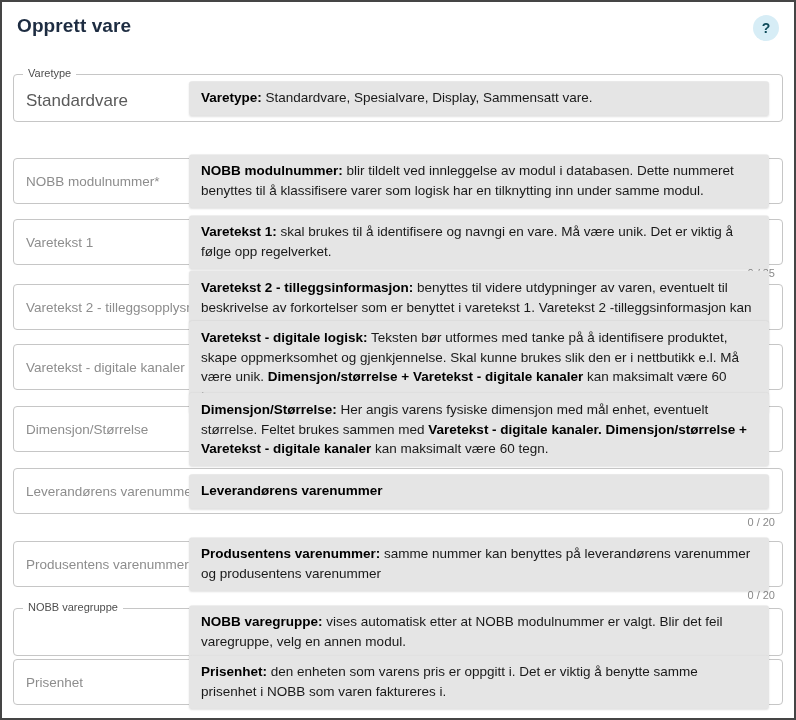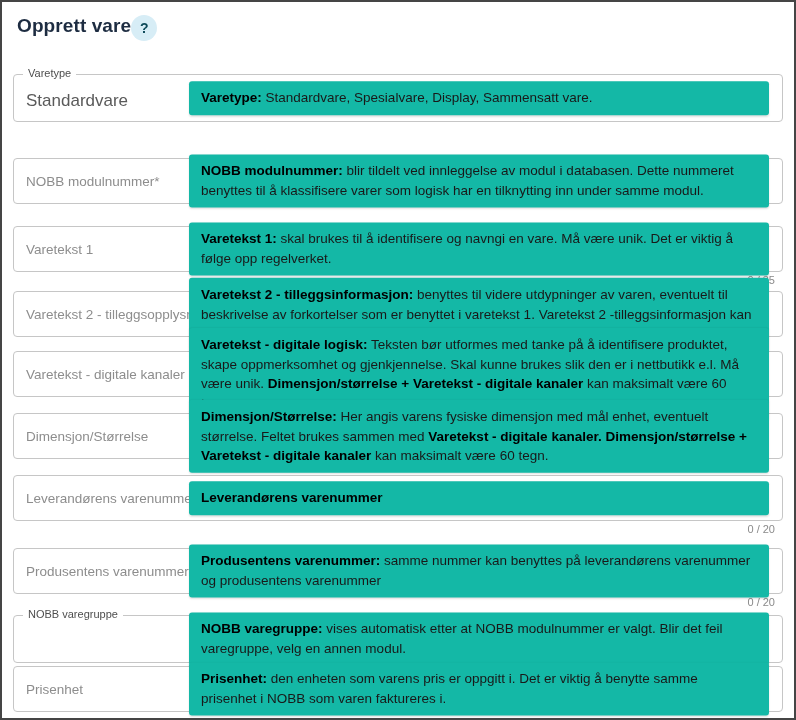--- a/index.html
+++ b/index.html
@@ -1,29 +1,29 @@
 <!DOCTYPE html>
 <html><head>
 <meta charset="utf-8">
 <style>
   html,body{margin:0;padding:0;background:#fff;}
   body{font-family:"Liberation Sans",sans-serif;}
   .page{width:796px;height:720px;border:2px solid #454545;box-sizing:border-box;background:#fff;overflow:hidden;position:relative;}
-  .header{display:flex;align-items:flex-start;padding:13px 15px 0 15px;height:48px;box-sizing:border-box;}
+  .header{display:flex;justify-content:space-between;align-items:flex-start;padding:13px 15px 0 15px;height:48px;box-sizing:border-box;}
   .title{font-size:19px;font-weight:700;color:#1d2c41;letter-spacing:.1px;}
   .help-btn{width:26px;height:26px;border-radius:50%;background:#d7edf6;color:#0d4a59;font-weight:700;font-size:14px;border:none;display:flex;align-items:center;justify-content:center;cursor:pointer;font-family:inherit;}
   .content{padding:0 11px;}
   .fw{position:relative;}
   .field{width:100%;height:46px;box-sizing:border-box;border:1px solid #c6c6c6;border-radius:4px;padding:0 12px;font-size:13.5px;font-family:inherit;color:#555;background:#fff;outline:none;display:block;}
   input.field::placeholder{color:#8d8d8d;opacity:1;}
   .fieldset{position:relative;height:48px;box-sizing:border-box;border:1px solid #c6c6c6;border-radius:4px;display:flex;align-items:center;padding:6px 12px 0 12px;background:#fff;}
   .fieldset.short{height:44px;padding-top:8px;}
   .legend{position:absolute;top:-8px;left:9px;background:#fff;padding:0 5px;font-size:11px;color:#4e4e4e;white-space:nowrap;}
   .value{font-size:17px;color:#5a5a5a;white-space:nowrap;}
-  .tooltip{position:absolute;left:176px;right:14px;top:50%;transform:translateY(-50%);background:#14b8a6;border-radius:3px;padding:7px 12px;font-size:13.5px;line-height:1.45;color:#191919;z-index:2;box-shadow:0 1px 2px rgba(0,0,0,.12);}
+  .tooltip{position:absolute;left:176px;right:14px;top:50%;transform:translateY(-50%);background:#e5e5e5;border-radius:3px;padding:7px 12px;font-size:13.5px;line-height:1.45;color:#191919;z-index:2;box-shadow:0 1px 2px rgba(0,0,0,.12);}
   .tooltip b{color:#000;}
   .counter{text-align:right;font-size:11px;color:#8a8a8a;padding:2px 8px 0 0;height:13px;line-height:13px;}
 </style>
 </head>
 <body>
 
 <div class="page">
 
   <div class="header">
     <div class="title">Opprett vare</div>
@@ -38,21 +38,21 @@
         <span class="value">Standardvare</span>
       </div>
       <div class="tooltip"><b>Varetype:</b> Standardvare, Spesialvare, Display, Sammensatt vare.</div>
     </div>
 
     <div class="fw" style="margin-top:36px;">
       <input class="field" type="text" placeholder="NOBB modulnummer*" style="">
       <div class="tooltip"><b>NOBB modulnummer:</b> blir tildelt ved innleggelse av modul i databasen. Dette nummeret benyttes til å klassifisere varer som logisk har en tilknytting inn under samme modul.</div>
     </div>
 
-    <div style="margin-top:22px;">
+    <div style="margin-top:15px;">
       <div class="fw">
         <input class="field" type="text" placeholder="Varetekst 1" style="">
         <div class="tooltip"><b>Varetekst 1:</b> skal brukes til å identifisere og navngi en vare. Må være unik. Det er viktig å følge opp regelverket.</div>
       </div>
       <div class="counter">0 / 35</div>
     </div>
 
     <div class="fw" style="margin-top:4px;">
       <input class="field" type="text" placeholder="Varetekst 2 - tilleggsopplysnin" style="">
       <div class="tooltip"><b>Varetekst 2 - tilleggsinformasjon:</b> benyttes til videre utdypninger av varen, eventuelt til beskrivelse av forkortelser som er benyttet i varetekst 1. Varetekst 2 -tilleggsinformasjon kan være blank</div>

